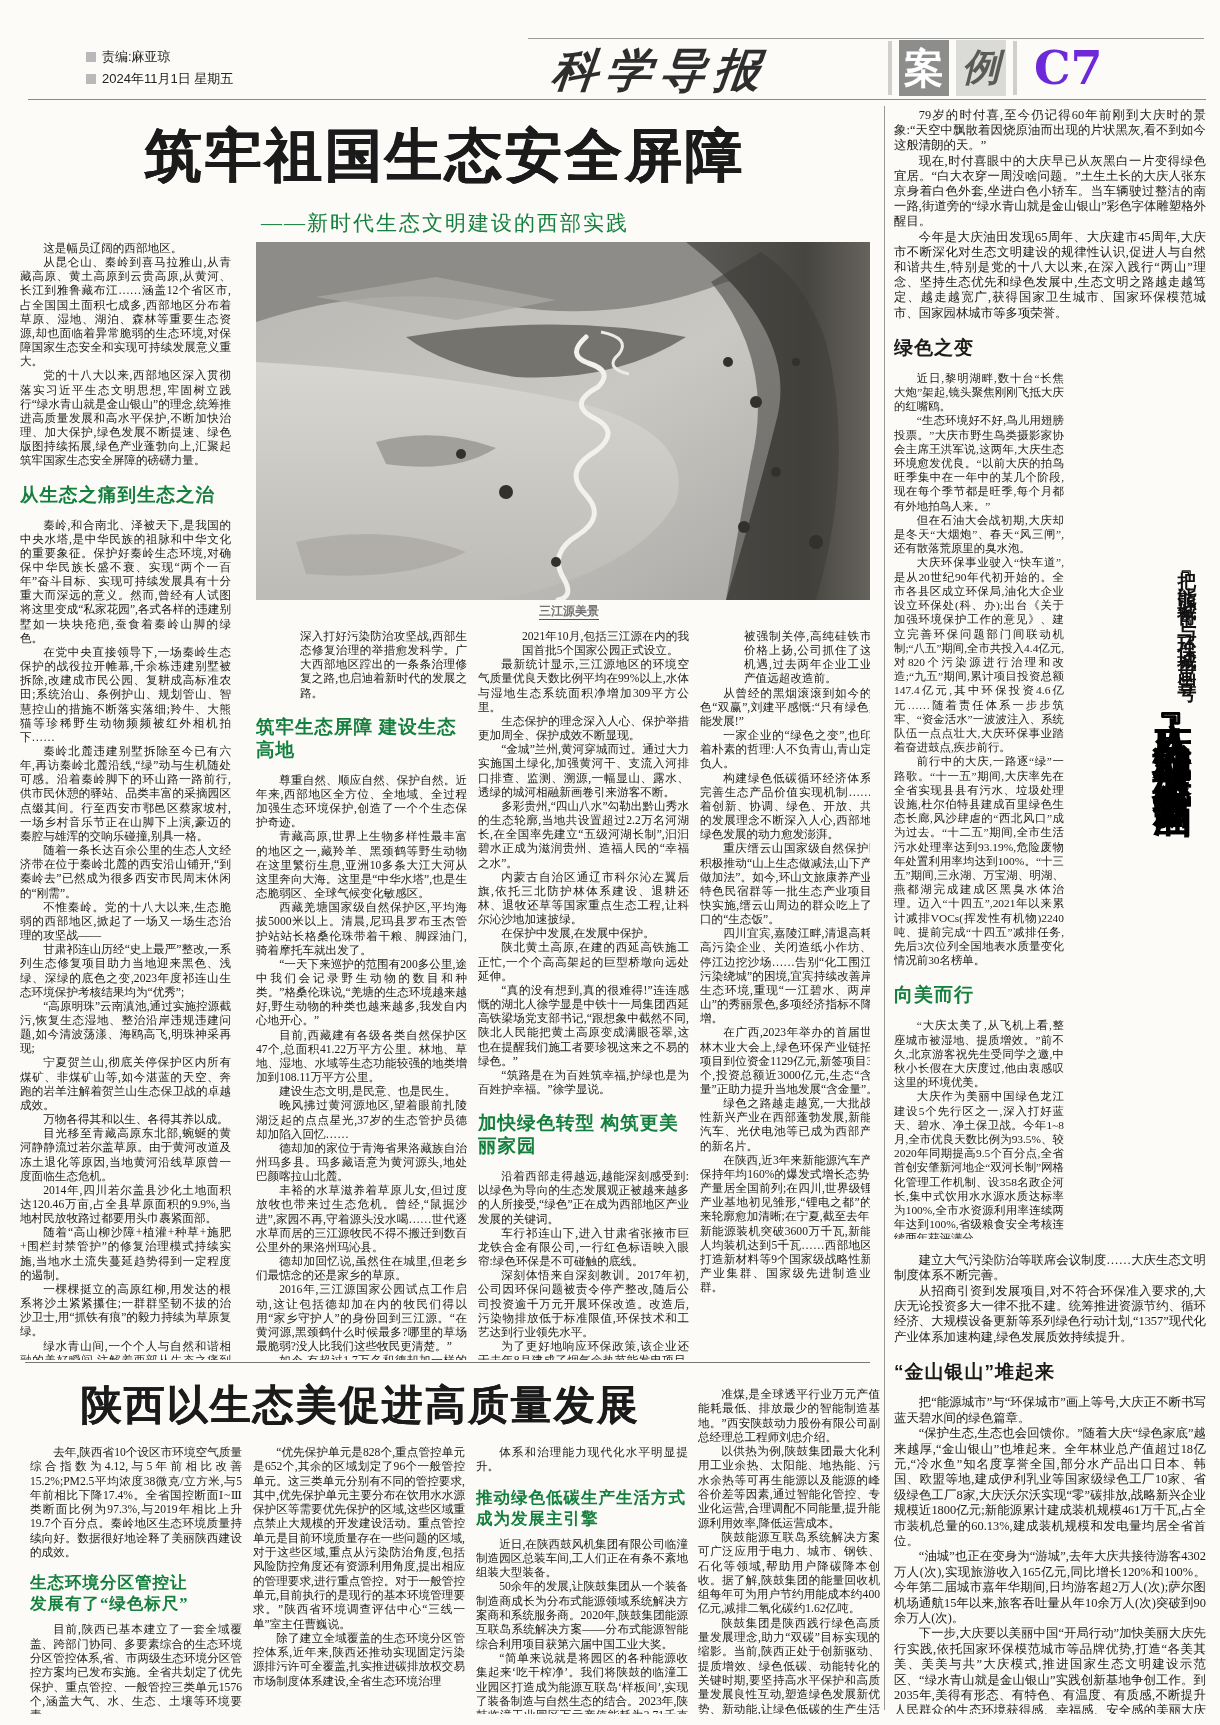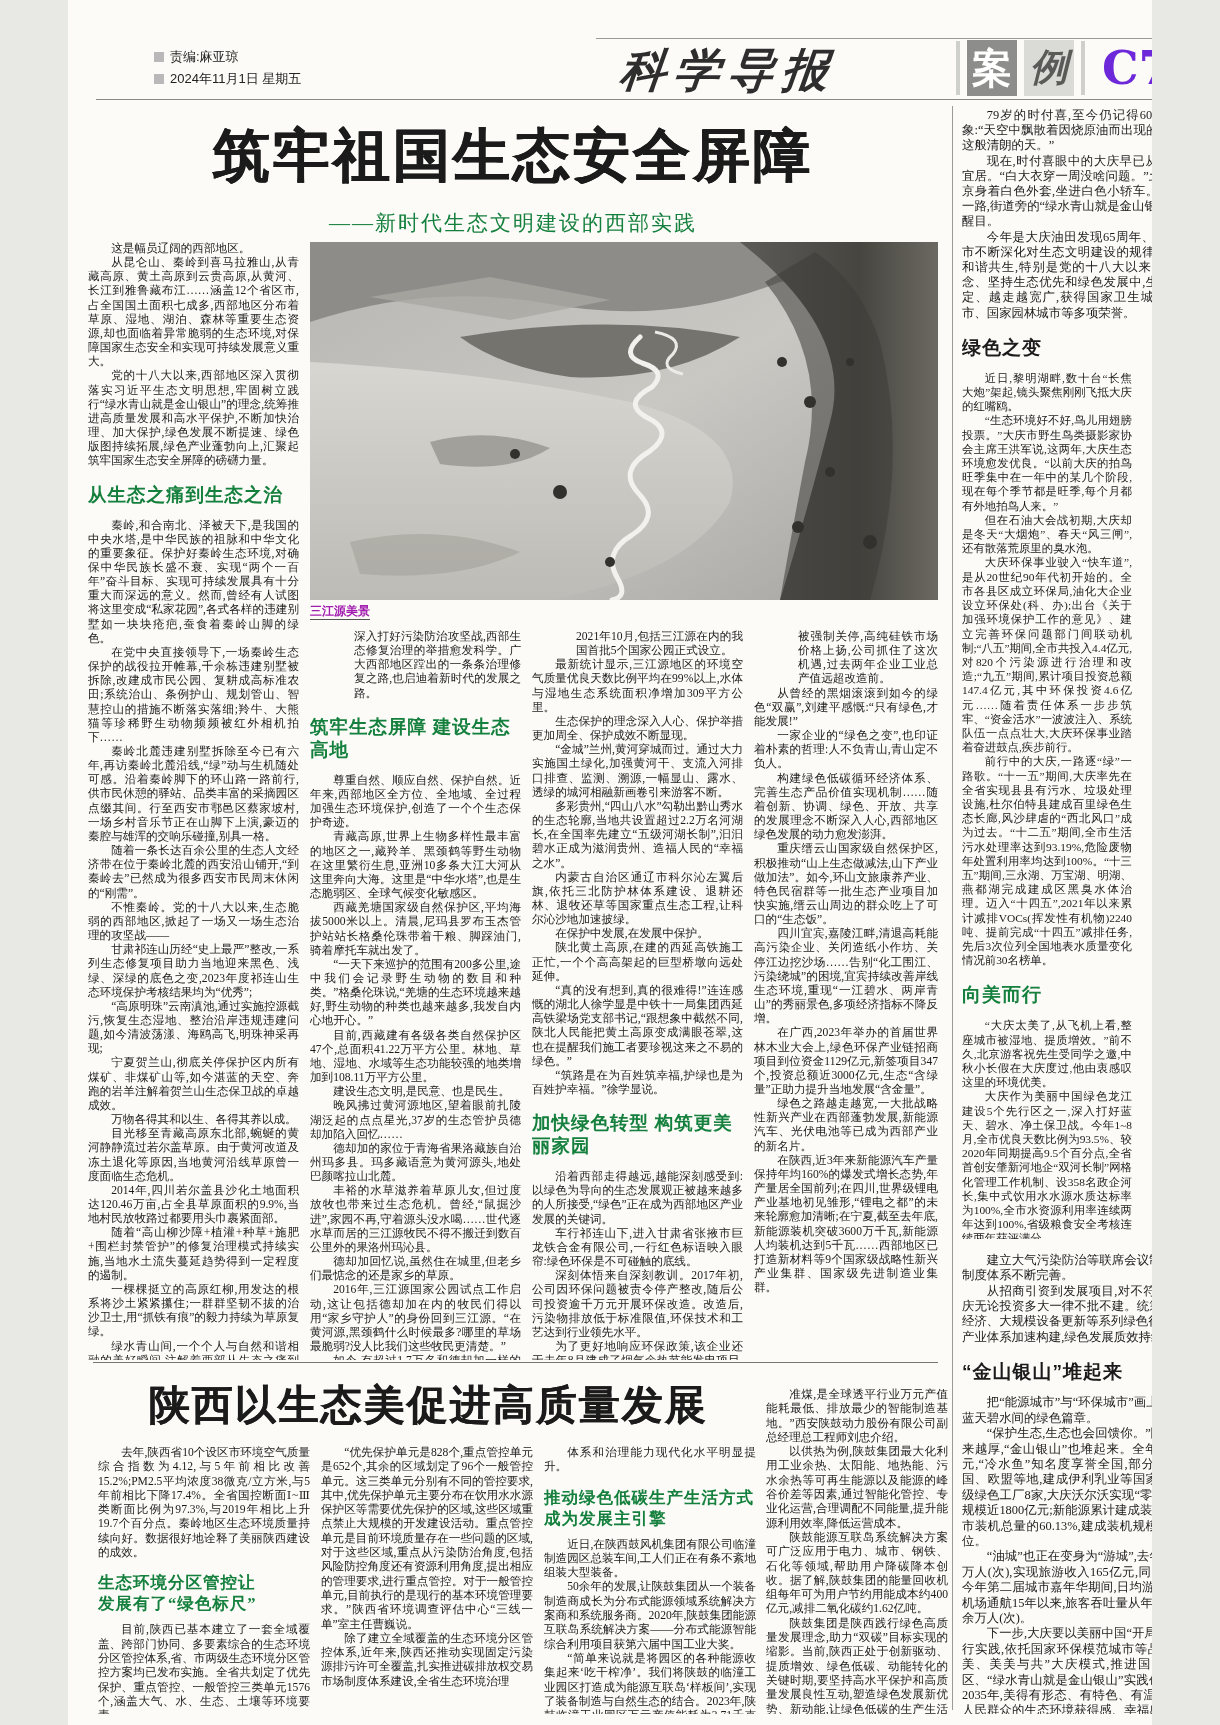--- a/index.html
+++ b/index.html
@@ -1,16 +1,16 @@
 <!DOCTYPE html>
 <html><head>
 <meta charset="utf-8">
 <style>
   html,body{margin:0;padding:0;background:#e8e8e4;}
-  #page{position:relative;width:1084px;height:1725px;background:#fcfbf8;margin:0 auto;
+  #page{position:relative;width:1220px;height:1725px;background:#fcfbf8;margin:0 auto;
         font-family:"Liberation Serif","DejaVu Serif",serif;color:#1b1b1b;overflow:hidden;}
   
   #hdr{position:absolute;left:0;top:0;width:1220px;height:100px;}
   .hdr-rule-top{position:absolute;left:528px;top:38px;width:676px;height:1px;background:#9a9a9a;}
   .hdr-rule-bottom{position:absolute;left:28px;top:99px;width:1178px;height:1px;background:#8a8a8a;}
   .editor-box{position:absolute;left:86px;top:46px;font-family:"Liberation Sans",sans-serif;font-size:13px;line-height:22px;color:#222;}
   .editor-box .sq{display:inline-block;width:10px;height:10px;background:#b9b9b9;margin-right:6px;vertical-align:-1px;}
   .masthead{position:absolute;left:530px;top:40px;width:260px;text-align:center;
             font-family:"DejaVu Serif",serif;font-style:italic;font-weight:bold;font-size:46px;
             letter-spacing:8px;color:#2e2e2e;transform:skewX(-6deg);}
@@ -20,26 +20,26 @@
             font-weight:bold;font-size:40px;line-height:56px;text-align:center;}
   .badge-li{width:50px;height:56px;background:#dadad6;color:#5a5a58;font-family:"DejaVu Serif",serif;
             font-style:italic;font-weight:bold;font-size:38px;line-height:54px;text-align:center;}
   .page-no{font-family:"DejaVu Serif",serif;font-weight:bold;font-size:46px;color:#6d28d9;margin-left:10px;}
   
   #main{position:absolute;left:20px;top:104px;width:850px;}
   .m-headline{width:850px;text-align:center;font-family:"DejaVu Sans","Liberation Sans",sans-serif;
               font-weight:900;font-size:57px;letter-spacing:3px;margin-top:14px;
               text-shadow:.6px 0 currentColor,-.6px 0 currentColor;}
   .m-subtitle{width:850px;text-align:center;font-size:21px;letter-spacing:2px;margin-top:14px;color:#15803d;}
-  .m-body{position:absolute;left:0px;top:138px;width:850px;height:1118px;display:flex;gap:11px;overflow:hidden;}
+  .m-body{position:absolute;left:0px;top:138px;width:850px;height:1118px;display:flex;gap:25px;overflow:hidden;}
   .colw{width:211px;flex:none;overflow:hidden;}
   .col-right{width:628px;flex:none;}
   .photo-wrap{width:628px;}
   .photo{width:628px;height:358px;display:block;}
-  .caption{display:block;text-align:left;font-size:12px;font-weight:bold;color:#a21caf;padding:3px 2px 2px 0;}
+  .caption{display:block;text-align:center;font-size:12px;font-weight:bold;color:#737373;padding:3px 2px 2px 0;}
   .caption b{border-bottom:1px solid #555;padding-bottom:1px;font-weight:bold;}
   .cols3{display:flex;gap:11px;margin-top:8px;height:732px;overflow:hidden;}
   .cols3 .c2,.cols3 .c3{width:211px;flex:none;overflow:hidden;}
   .cols3 .c4{width:184px;flex:none;overflow:hidden;}
   .col p,.colw p{margin:0;font-size:11.6px;line-height:14.15px;text-align:justify;text-indent:2em;}
   .colw p,.c2 p,.c3 p,.c4 p{margin:0;font-size:11.6px;line-height:14.15px;text-align:justify;text-indent:2em;}
   p.cont{text-indent:0;margin-left:44px;}
   .subhead{font-family:Liberation Serif, serif;font-weight:bold;font-size:18.5px;
            line-height:23px;margin:15px 0 12px;letter-spacing:1px;white-space:pre-line;color:#15803d;}
   .m-divider{position:absolute;left:5px;top:1258px;width:845px;height:1px;background:#777;}

